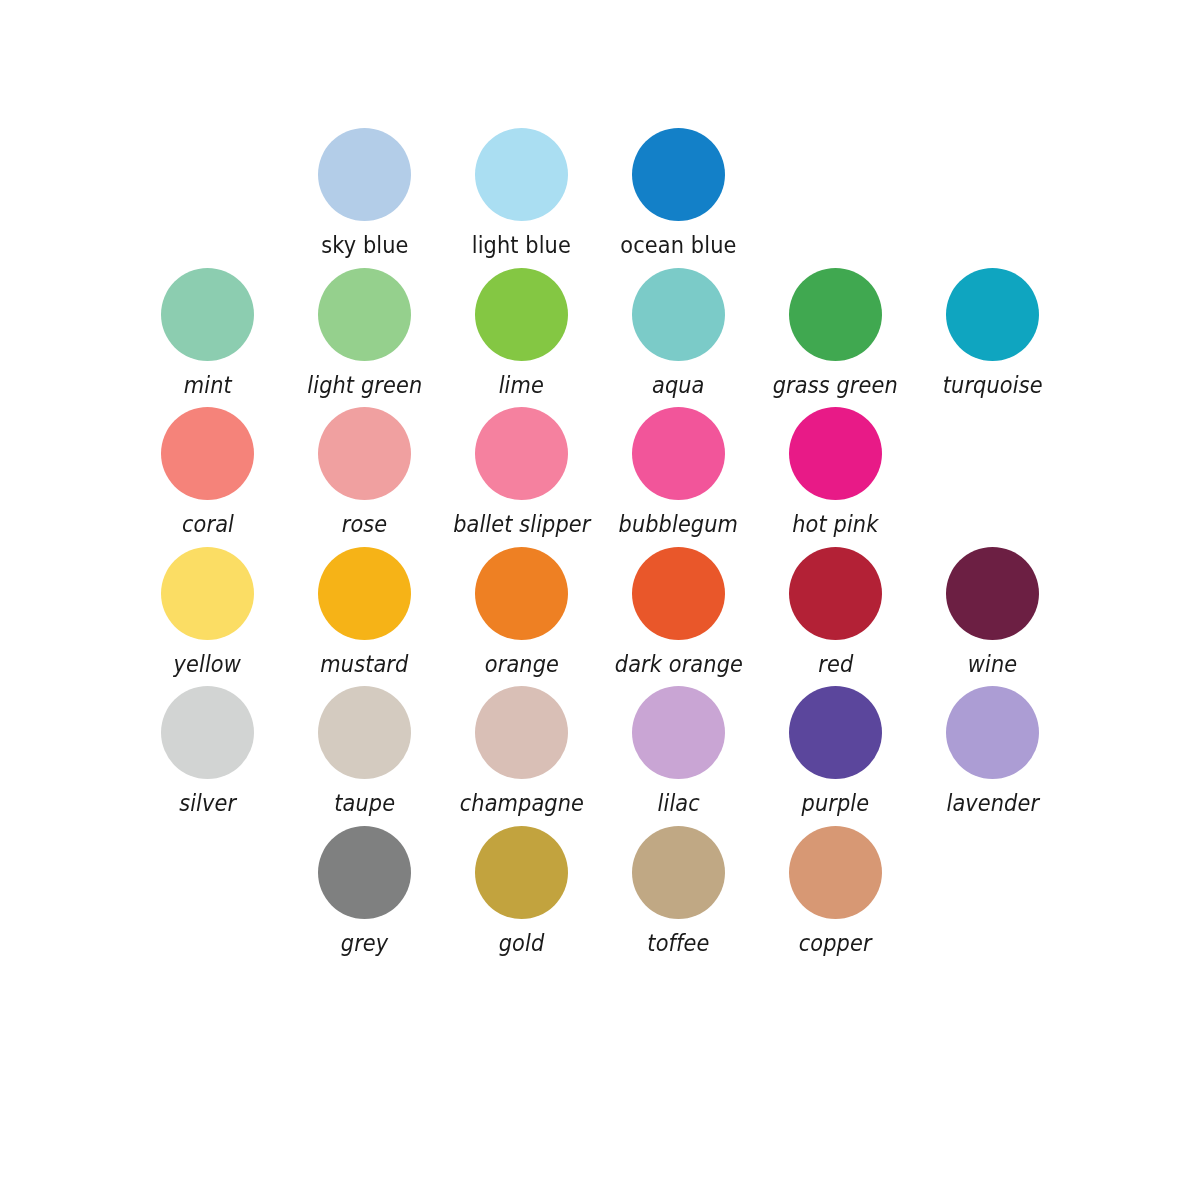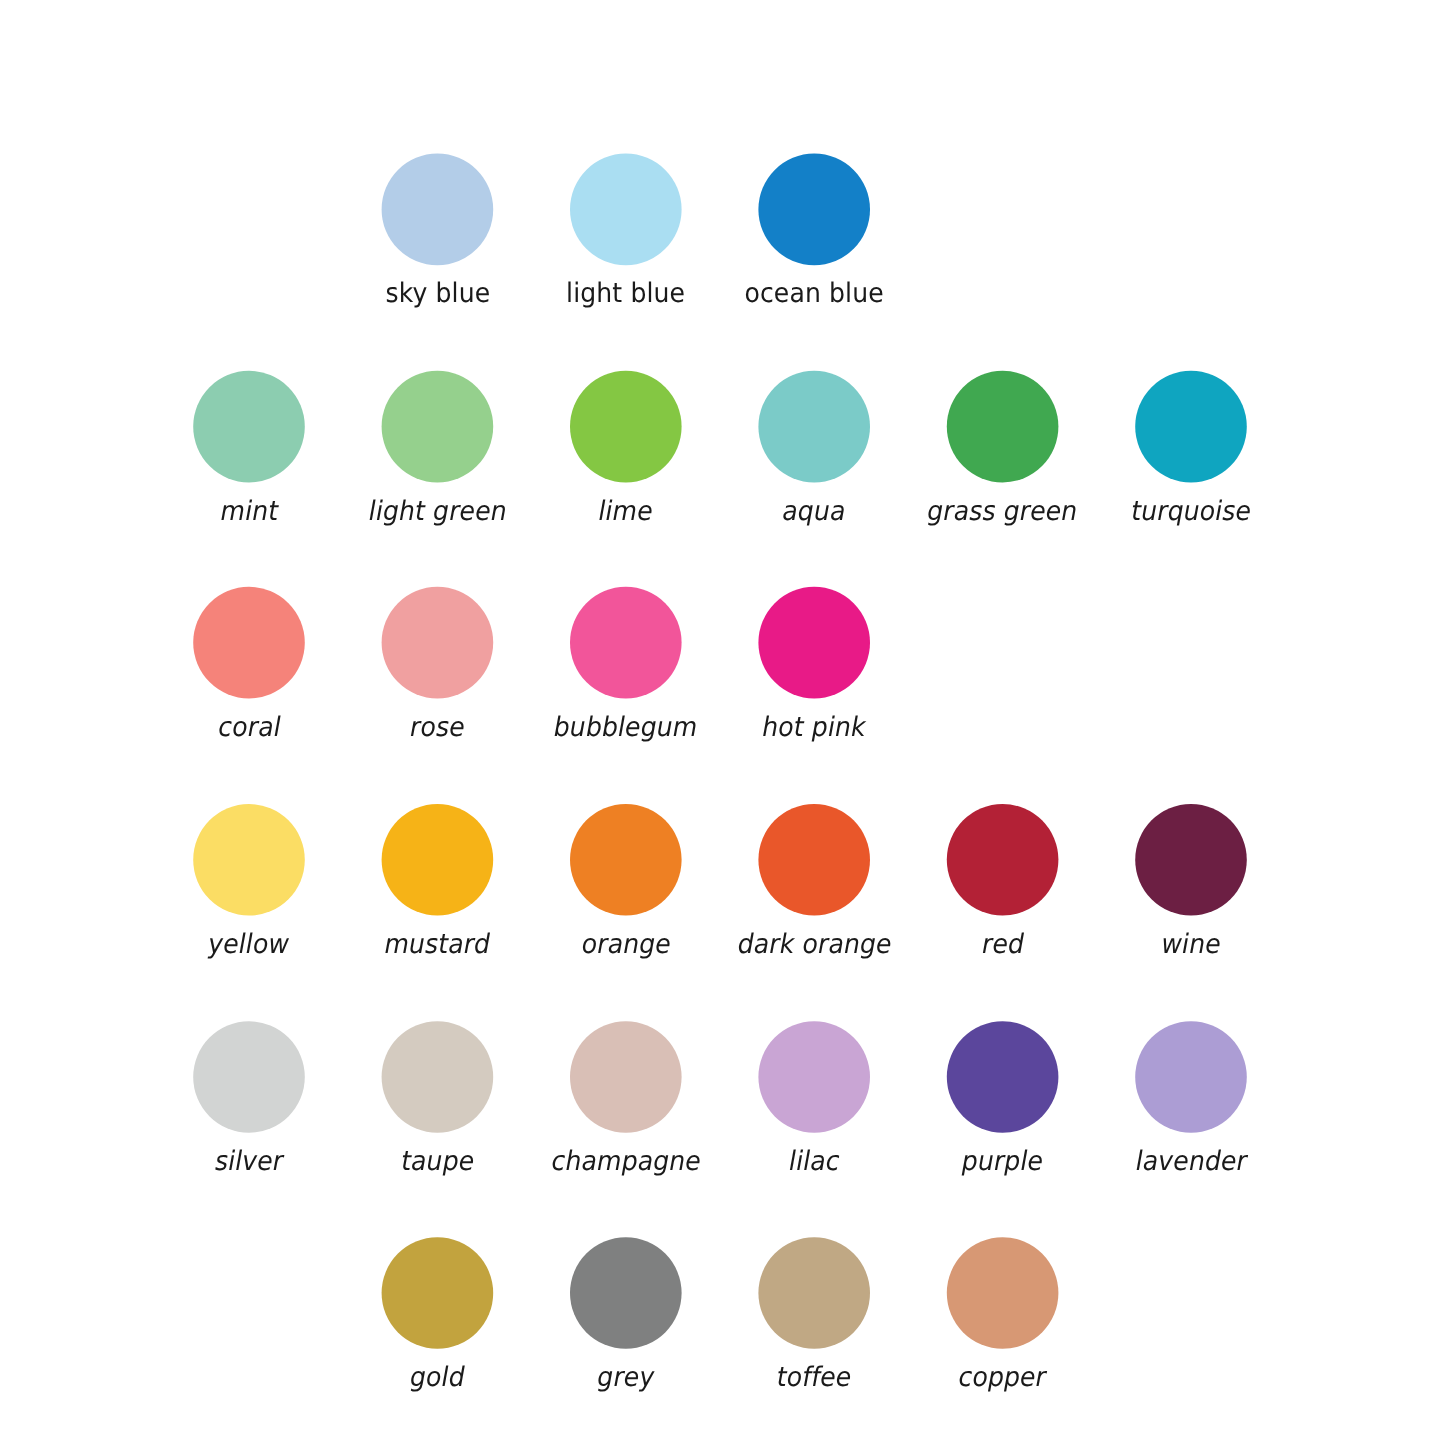--- a/index.html
+++ b/index.html
@@ -15,21 +15,21 @@
     font-family: "DejaVu Sans", "Liberation Sans", sans-serif;
   }
   #swatch-board {
     width: 1200px;
     height: 1160px;
     position: relative;
     background: #ffffff;
     display: flex;
     flex-direction: column;
     align-items: center;
-    justify-content: space-between;
+    justify-content: flex-start;
     padding-top: 128px;
     box-sizing: border-box;
   }
   .swatch-row {
     display: grid;
     grid-template-columns: repeat(6, 157px);
     column-gap: 0px;
     justify-items: center;
     width: 942px;
     margin: 0;
@@ -112,20 +112,24 @@
     <div class="swatch-row row-gap">
       <div class="swatch-cell">
         <div class="swatch-circle" title="#f5837a" style="background: rgb(245, 131, 122);"></div>
         <div class="swatch-label" style="color: rgb(26, 26, 26);">coral</div>
       </div>
       <div class="swatch-cell">
         <div class="swatch-circle" title="#f0a0a0" style="background: rgb(240, 160, 160);"></div>
         <div class="swatch-label" style="color: rgb(26, 26, 26);">rose</div>
       </div>
       <div class="swatch-cell">
+        <div class="swatch-circle" title="#f5819f" style="background: rgb(245, 129, 159);"></div>
+        <div class="swatch-label" style="color: rgb(26, 26, 26);">ballet slipper</div>
+      </div>
+      <div class="swatch-cell">
         <div class="swatch-circle" title="#f2559a" style="background: rgb(242, 85, 154);"></div>
         <div class="swatch-label" style="color: rgb(26, 26, 26);">bubblegum</div>
       </div>
       <div class="swatch-cell">
         <div class="swatch-circle" title="#e81a87" style="background: rgb(232, 26, 135);"></div>
         <div class="swatch-label" style="color: rgb(26, 26, 26);">hot pink</div>
       </div>
     </div>
     <div class="swatch-row row-gap">
       <div class="swatch-cell">
@@ -175,26 +179,26 @@
         <div class="swatch-label" style="color: rgb(26, 26, 26);">purple</div>
       </div>
       <div class="swatch-cell">
         <div class="swatch-circle" title="#ac9dd4" style="background: rgb(172, 157, 212);"></div>
         <div class="swatch-label" style="color: rgb(26, 26, 26);">lavender</div>
       </div>
     </div>
     <div class="swatch-row row-gap">
       <div></div>
       <div class="swatch-cell">
+        <div class="swatch-circle" title="#7f8080" style="background: rgb(127, 128, 128);"></div>
+        <div class="swatch-label" style="color: rgb(26, 26, 26);">grey</div>
+      </div>
+      <div class="swatch-cell">
         <div class="swatch-circle" title="#c2a33e" style="background: rgb(194, 163, 62);"></div>
         <div class="swatch-label" style="color: rgb(26, 26, 26);">gold</div>
-      </div>
-      <div class="swatch-cell">
-        <div class="swatch-circle" title="#7f8080" style="background: rgb(127, 128, 128);"></div>
-        <div class="swatch-label" style="color: rgb(26, 26, 26);">grey</div>
       </div>
       <div class="swatch-cell">
         <div class="swatch-circle" title="#c0a884" style="background: rgb(192, 168, 132);"></div>
         <div class="swatch-label" style="color: rgb(26, 26, 26);">toffee</div>
       </div>
       <div class="swatch-cell">
         <div class="swatch-circle" title="#d79874" style="background: rgb(215, 152, 116);"></div>
         <div class="swatch-label" style="color: rgb(26, 26, 26);">copper</div>
       </div>
     </div>

